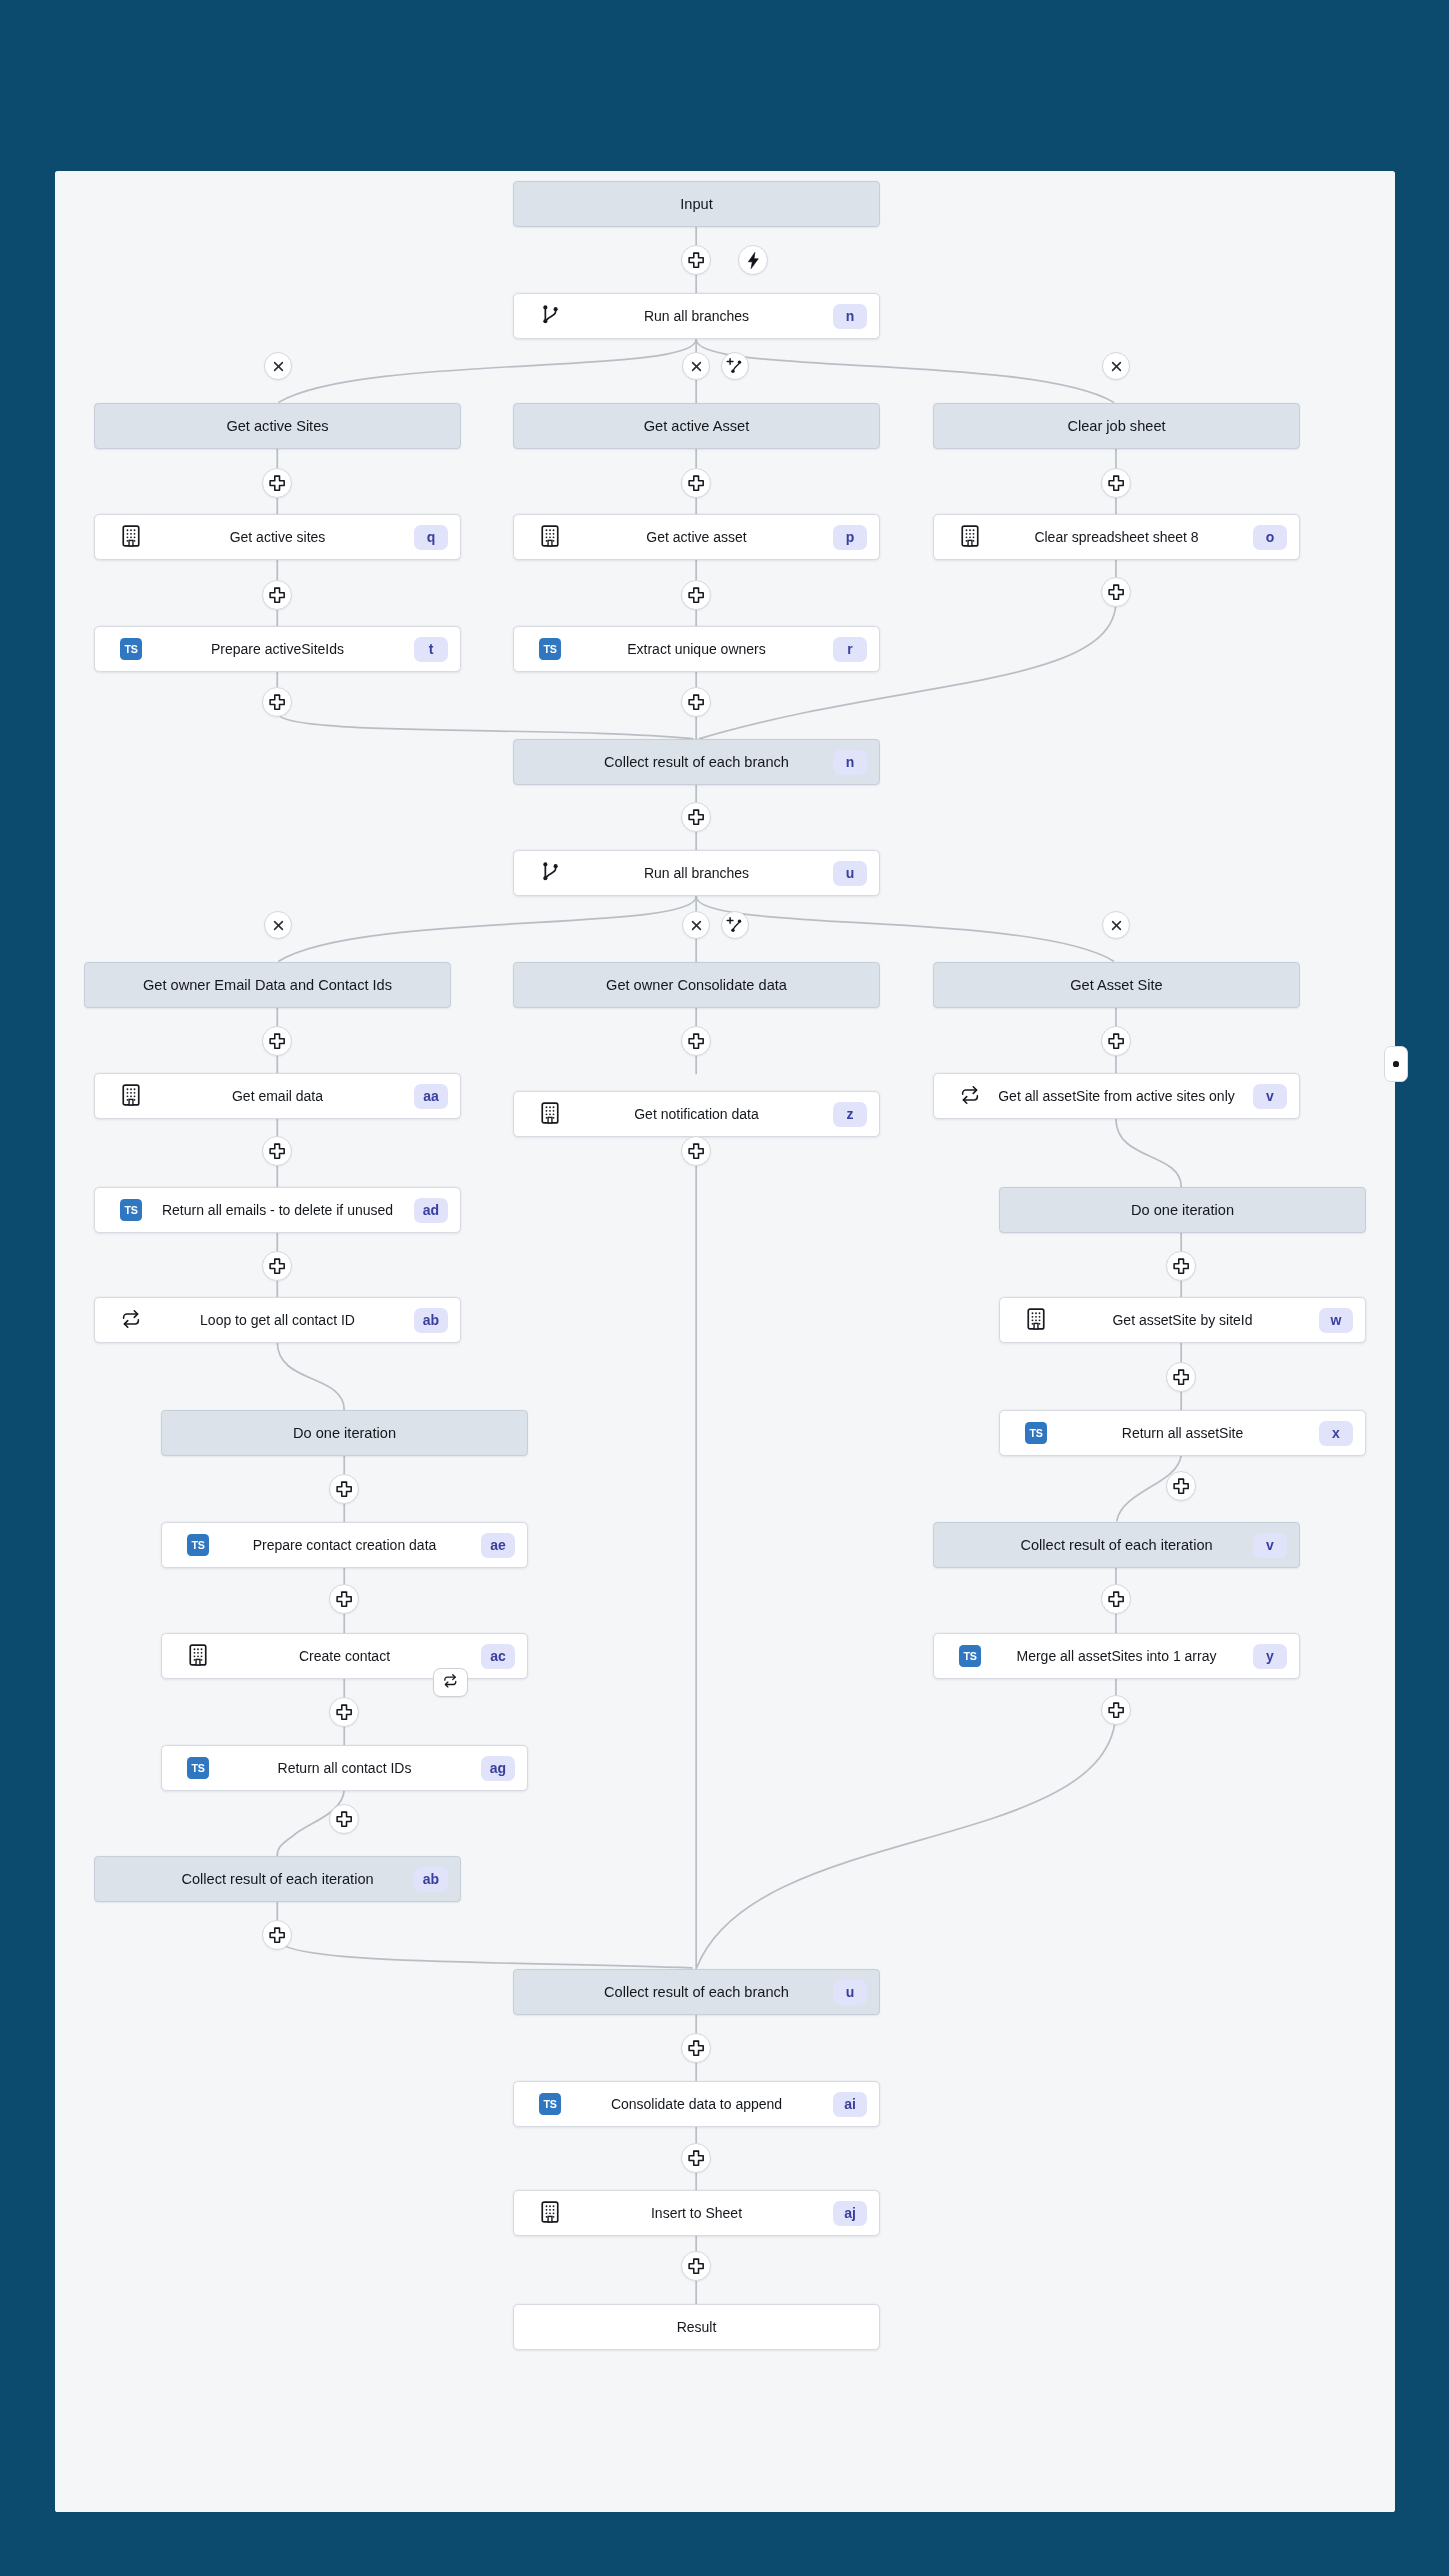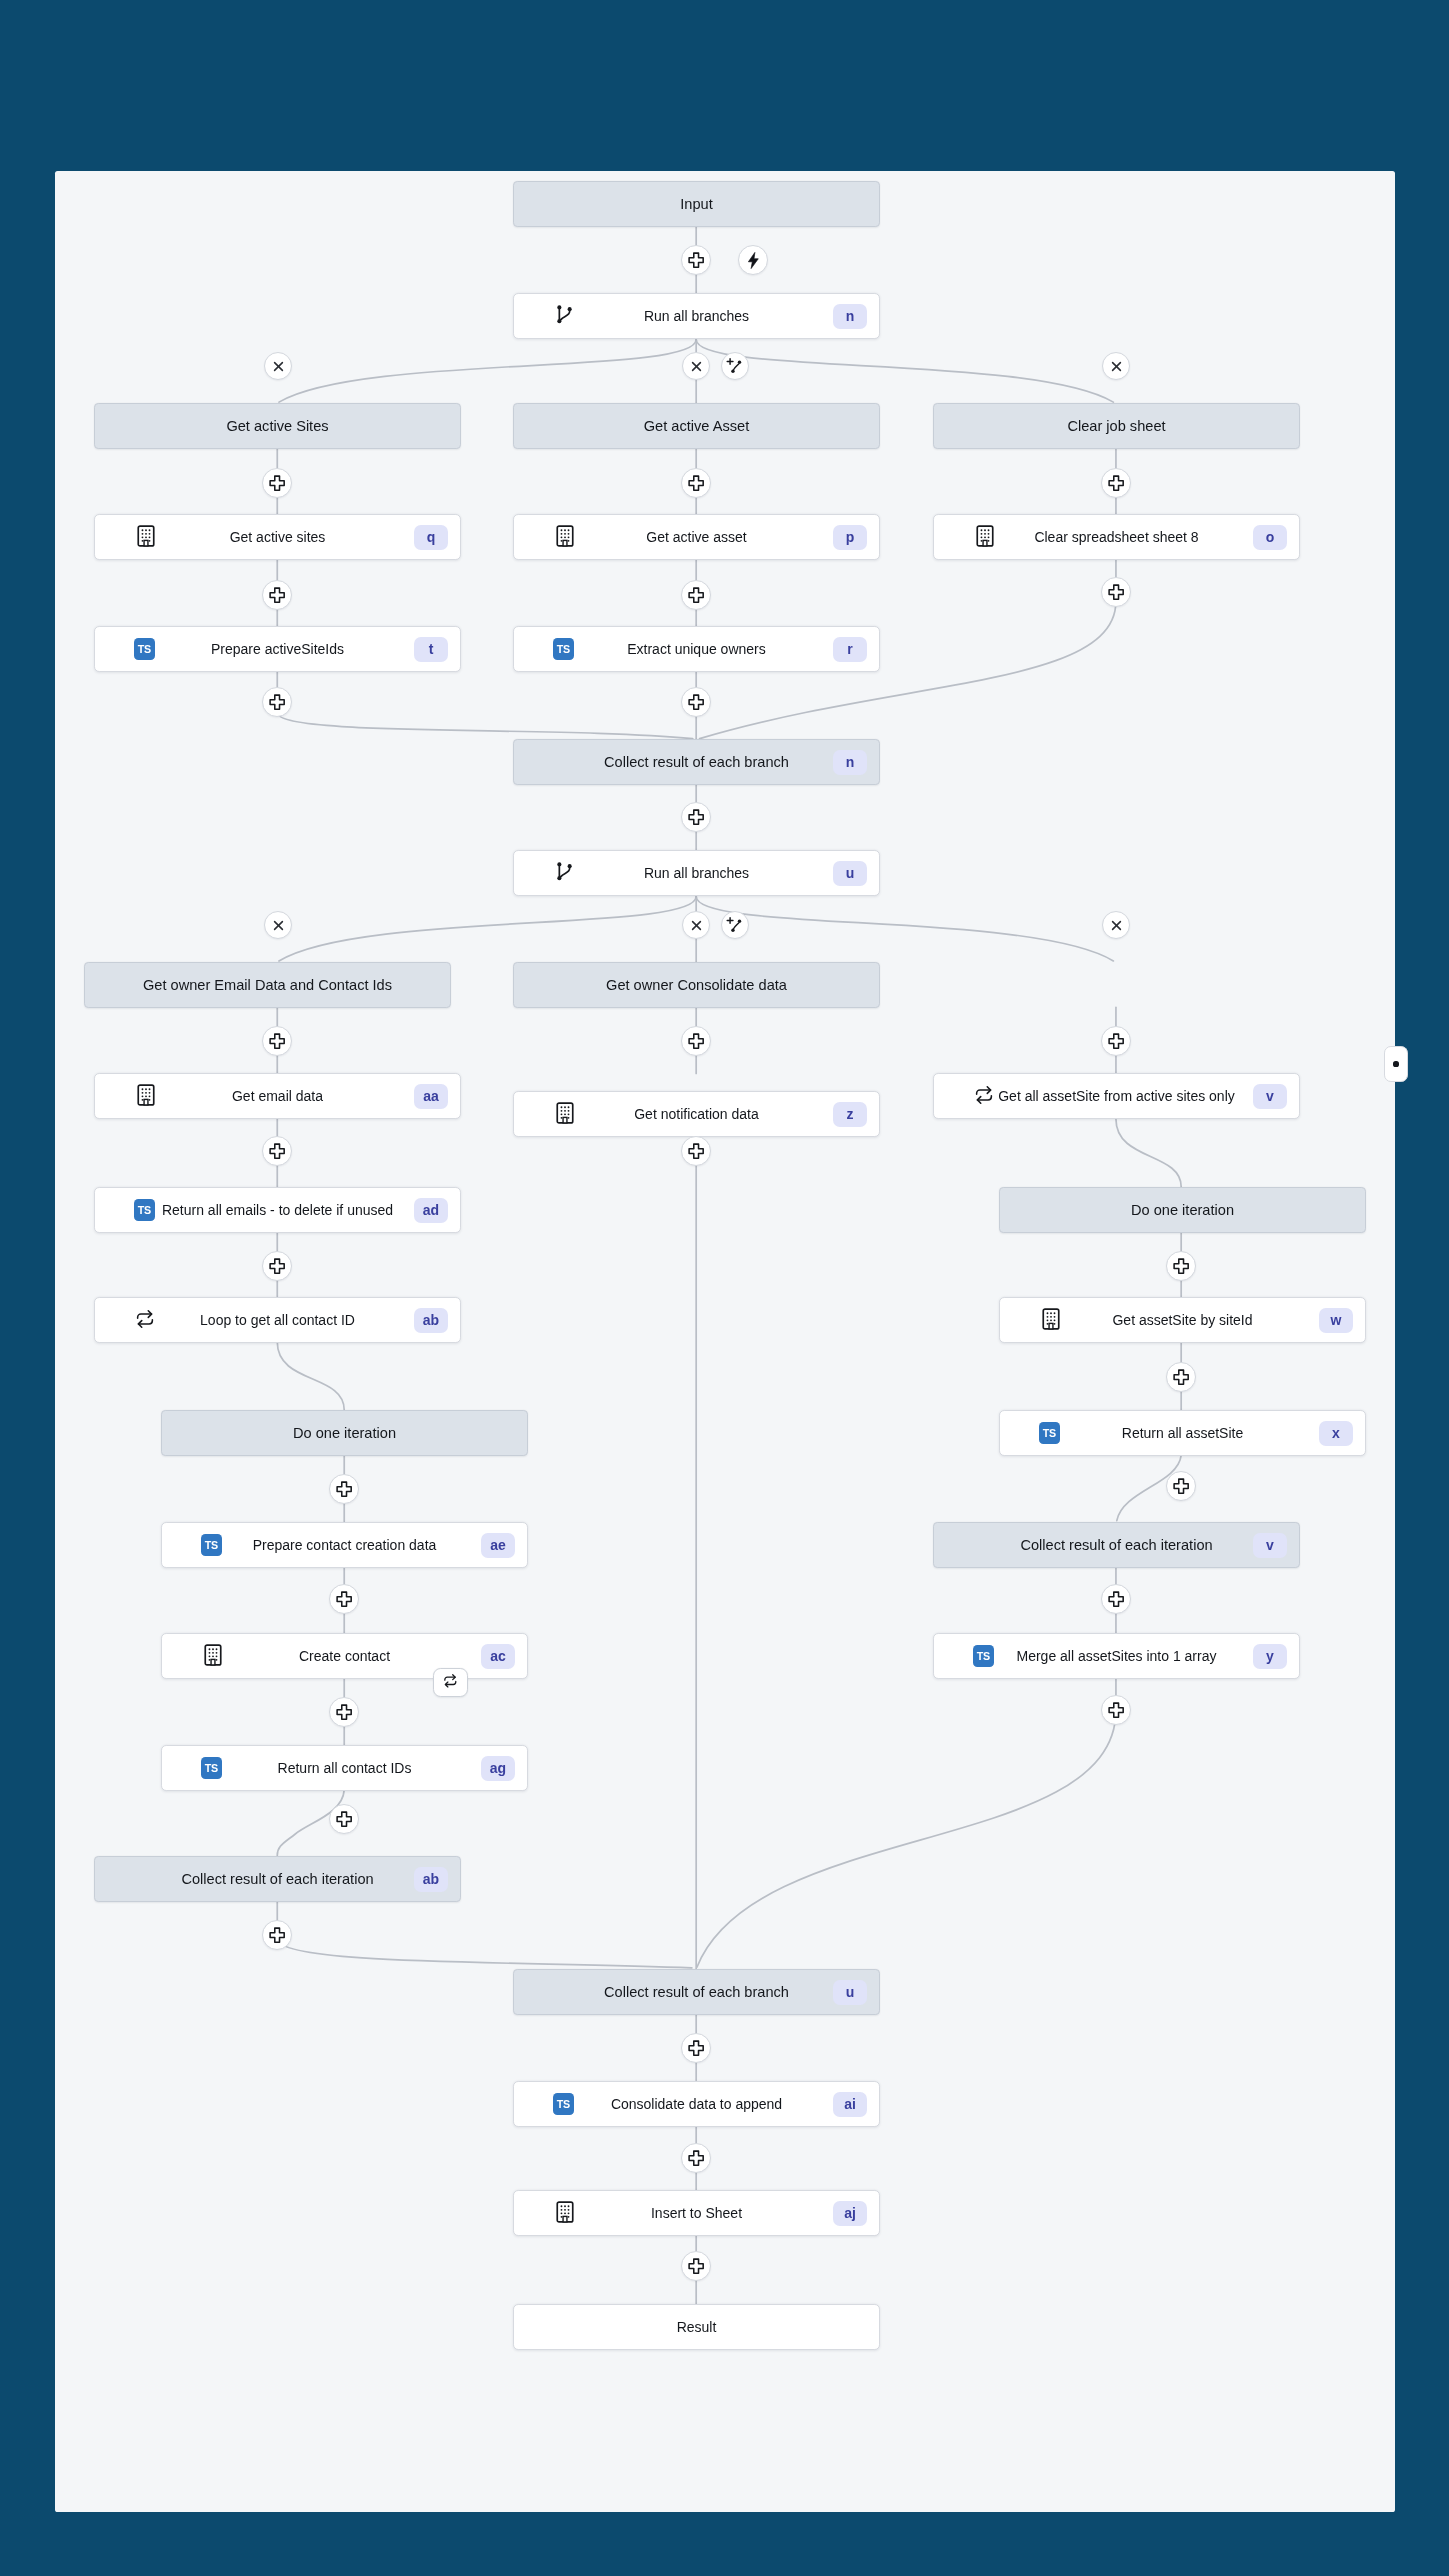--- a/index.html
+++ b/index.html
@@ -8,21 +8,21 @@
   .canvas{position:absolute;left:55px;top:171px;width:1340px;height:2341px;
           background:#f4f6f8;border-radius:2.6px;}
   svg.wires{position:absolute;left:0;top:0;z-index:2;}
   .node{position:absolute;width:367px;height:46px;background:#ffffff;
         border:0.9px solid #d7dae0;border-radius:5.2px;
         box-shadow:0 0.9px 2.6px rgba(25,35,55,.09);
         display:flex;align-items:center;z-index:3;box-sizing:border-box;cursor:pointer;}
   .node.gheader{background:#dce2e9;border-color:#c7ced7;border-radius:4.3px;
         box-shadow:0 0.9px 1.7px rgba(25,35,55,.08);}
   .iside{width:60px;min-width:60px;display:flex;align-items:center;
-         justify-content:flex-end;padding-left:12px;box-sizing:border-box;}
+         justify-content:center;padding-left:12px;box-sizing:border-box;}
   .bside{width:60px;min-width:60px;display:flex;align-items:center;
          justify-content:flex-end;padding-right:12px;box-sizing:border-box;}
   .lbl{flex:1;text-align:center;font-size:14px;color:#14171c;
        white-space:nowrap;line-height:46px;}
   .gheader .lbl{font-size:14.6px;}
   .badge{height:25px;min-width:34px;padding:0 8.6px;border-radius:6.9px;
          background:#e0e3f9;color:#393f9e;font-weight:bold;font-size:14px;
          display:flex;align-items:center;justify-content:center;box-sizing:border-box;}
   .tsicon{width:21.5px;height:21.5px;border-radius:4.3px;background:#3077c2;color:#fff;
           font-size:10.7px;font-weight:bold;display:flex;align-items:center;
@@ -234,20 +234,23 @@
         <span class="badge">u</span>
       </span>
   </div>
 
   <div class="node gheader" style="left:84px;top:962px;">
     <span class="lbl">Get owner Email Data and Contact Ids</span>
   </div>
   <div class="node gheader" style="left:513px;top:962px;">
     <span class="lbl">Get owner Consolidate data</span>
   </div>
+  <div class="node gheader" style="left:933px;top:962px;">
+    <span class="lbl">Get Asset Site</span>
+  </div>
 
   <div class="node" style="left:94px;top:1073px;">
     <span class="iside">
         <span><svg width="18" height="22" viewBox="0 0 20 25">
             <rect x="1.2" y="1.2" width="17.6" height="22.6" rx="2" fill="#fff" stroke="#17191d" stroke-width="1.9"></rect>
             <g fill="#17191d">
               <circle cx="6" cy="6" r="1.05"></circle>
               <circle cx="10" cy="6" r="1.05"></circle>
               <circle cx="14" cy="6" r="1.05"></circle>
               <circle cx="6" cy="10" r="1.05"></circle>

